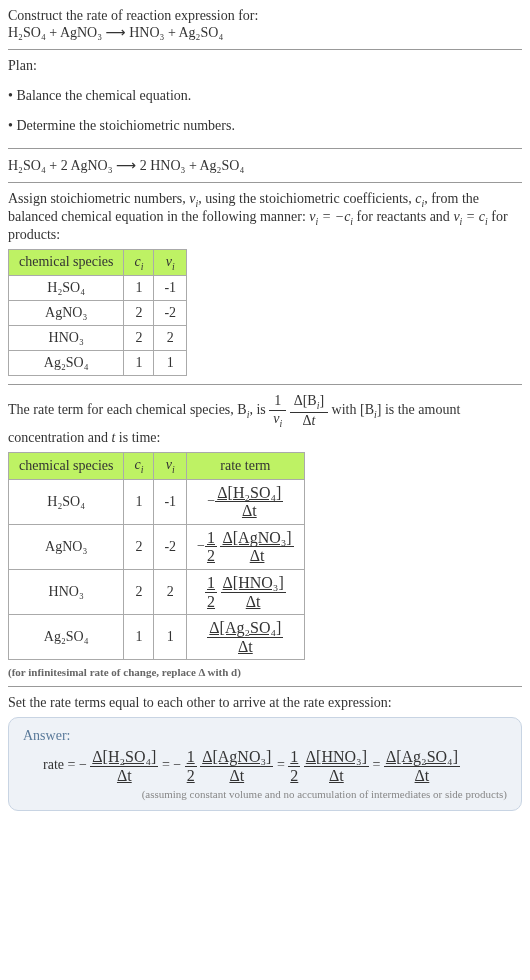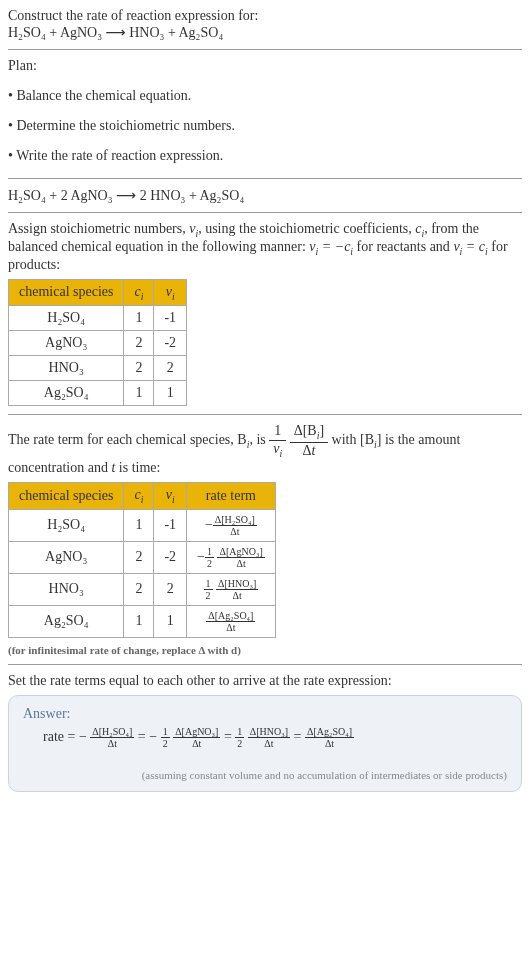--- a/index.html
+++ b/index.html
@@ -24,48 +24,49 @@
   table.data {
     border-collapse: collapse;
     margin: 6px 0;
   }
   table.data td, table.data th {
     border: 1px solid #aaa;
     padding: 4px 10px;
     text-align: center;
     font-weight: normal;
   }
-  table.data th { background: #eab308; text-align: center; }
+  table.data th { background: #bef264; text-align: center; }
   .small-note {
     font-size: 11px;
     color: #666;
     margin-top: 5px;
     font-weight: bold;
   }
   .answer-box {
     background: #eef2f7;
     border: 1px solid #c8d4e3;
     border-radius: 10px;
     padding: 10px 14px;
     margin-top: 6px;
   }
   .answer-label { color: #5a7a9a; font-size: 14px; margin-bottom: 4px; }
   .answer-math { margin-left: 20px; }
   .answer-note {
     font-size: 11px;
     color: #888;
     text-align: right;
-    margin-top: 20px;
+    margin-top: 4px;
   }
   .frac {
     display: inline-block;
     vertical-align: middle;
     text-align: center;
-    font-size: 10px;
+    font-size: 16px;
     line-height: 1.1;
+    text-decoration: underline;
   }
   .frac .num { display: block; border-bottom: 1px solid #333; padding: 0 2px; }
   .frac .den { display: block; padding: 0 2px; }
   .bigfrac {
     display: inline-block;
     vertical-align: middle;
     text-align: center;
     font-size: 14px;
     line-height: 1.2;
   }
@@ -81,21 +82,20 @@
   <div>Construct the rate of reaction expression for:</div>
   <div>H₂SO₄ + AgNO₃ ⟶ HNO₃ + Ag₂SO₄</div>
 </div>
 <hr>
 
 <div class="section">
   <div>Plan:</div>
   <div class="bullet-list">
     <div class="bullet-item">Balance the chemical equation.</div>
     <div class="bullet-item">Determine the stoichiometric numbers.</div>
-    <div class="bullet-item">Write the rate of reaction expression.</div>
   </div>
 </div>
 <hr>
 
 <div class="section">
   <div>H₂SO₄ + 2 AgNO₃ ⟶ 2 HNO₃ + Ag₂SO₄</div>
 </div>
 <hr>
 
 <div class="section">

